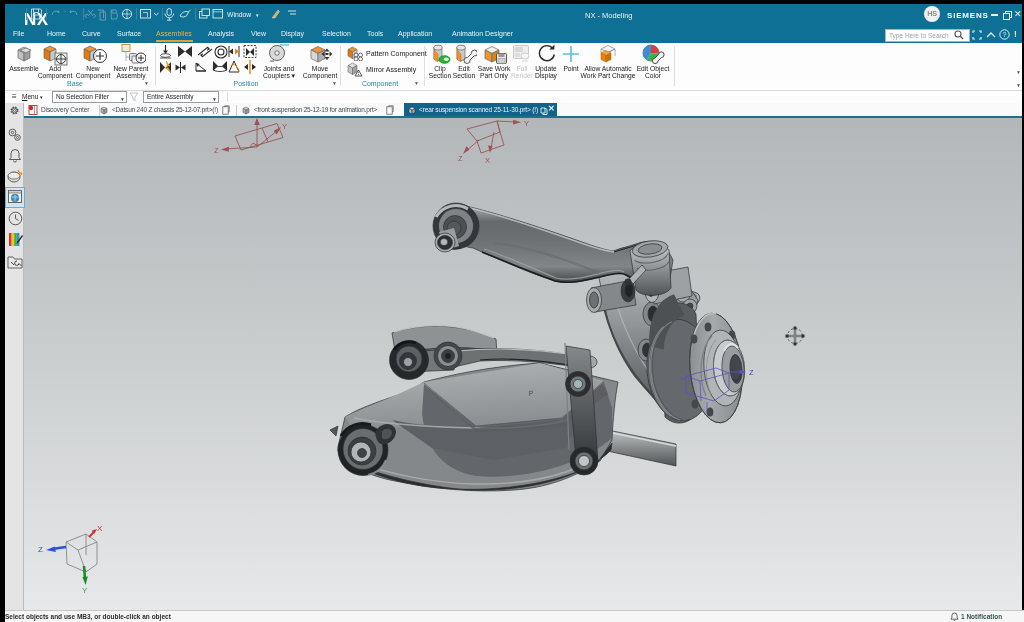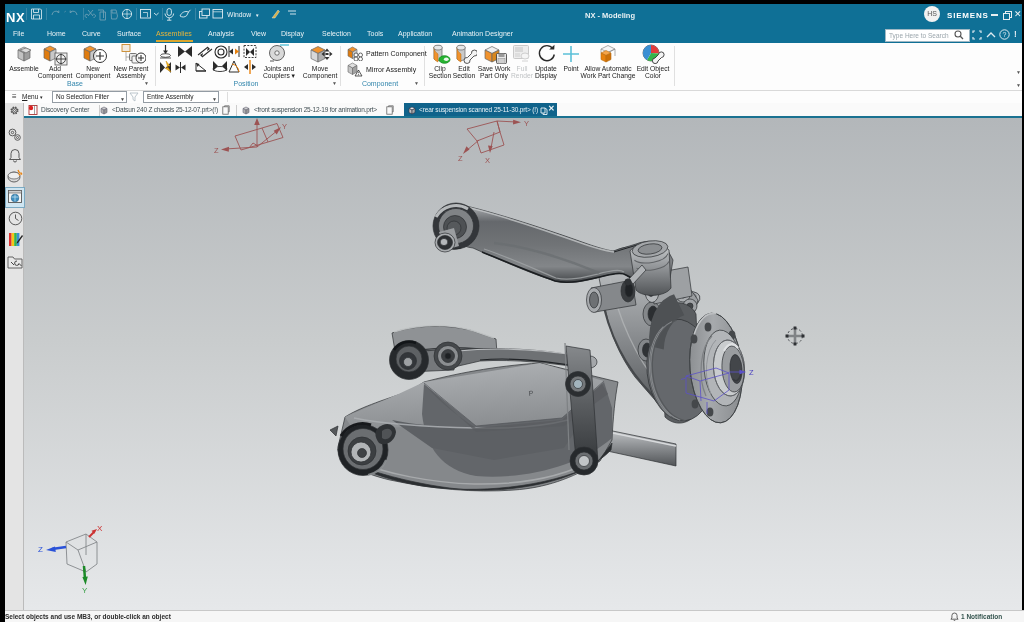--- a/index.html
+++ b/index.html
@@ -31,21 +31,21 @@
 <div class="abs" id="titlebar"></div>
 <div class="abs" id="menurow"></div>
 <div class="abs" id="ribbon"></div>
 <div class="abs" id="selrow"></div>
 <div class="abs" id="tabrow"></div>
 <div class="abs" id="tealline"></div>
 <div class="abs" id="sidebar"></div>
 <div class="abs" id="viewport"></div>
 <div class="abs" id="statusbar"></div>
 
-<div class="abs" style="left:6px;top:10px;color:#fff;font-weight:bold;font-size:13px;letter-spacing:0.5px;">NX</div>
+<div class="abs" style="left:24px;top:10px;color:#fff;font-weight:bold;font-size:17px;letter-spacing:0.5px;">NX</div>
 <svg class="abs" style="left:26px;top:6px;" width="240" height="16" viewBox="0 0 240 16">
  <g fill="none" stroke="#cfe3eb" stroke-width="0.9">
   <path d="M0.5,2 v12" stroke="#3d88a7"></path>
   <path d="M5.5,3 h9 l1,1 v9 h-10z M7.5,3 v3.5 h5 V3 M7.5,13 v-4 h6 v4"></path>
   <path d="M20.5,2 v12" stroke="#3d88a7"></path>
   <g stroke="#6d9fb4">
         <path d="M26,9 a4,4 0 0 1 7,-2.5 l-1.5,-0.2 m1.5,0.2 l-0.3,-2"></path>
         <path d="M38.5,6 l1.2,-0.8" stroke-width="0.8"></path>
         <path d="M51,9 a4,4 0 0 0 -7,-2.5 l1.5,-0.2 m-1.5,0.2 l0.3,-2"></path>
       </g>
@@ -82,21 +82,21 @@
         <path d="M187,5.8 h9.5" stroke-width="0.7"></path>
       </g>
  </g>
  <text x="201" y="11" fill="#eef4f7" font-size="6.8">Window</text>
  <text x="229" y="10.5" fill="#eef4f7" font-size="4.5">▼</text>
 </svg>
 <svg class="abs" style="left:270px;top:8px;" width="30" height="12" viewBox="0 0 30 12">
  <path d="M2,10 L8,2 l1.5,1.5 L5,10z" fill="#d8b24a" stroke="#eee" stroke-width="0.4"></path>
  <path d="M18,3 h8 M20,6 h6" stroke="#cfe2ea" stroke-width="1"></path>
 </svg>
-<div class="abs" style="left:585px;top:11px;color:#e9f1f4;font-size:7.5px;font-weight:bold;">NX - Modeling</div>
+<div class="abs" style="left:585px;top:11px;color:#e9f1f4;font-size:7.5px;">NX - Modeling</div>
 <div class="abs" style="left:924px;top:6px;width:16px;height:16px;border-radius:50%;background:#f2f2f2;color:#555;font-size:7px;text-align:center;line-height:16px;">HS</div>
 <div class="abs" style="left:947px;top:11px;color:#fff;font-weight:bold;font-size:8px;letter-spacing:0.8px;">SIEMENS</div>
 <div class="abs" style="left:991px;top:14px;width:7px;height:2px;background:#e8eef1;"></div>
 <div class="abs" style="left:1005px;top:11px;width:5px;height:5px;border:1px solid #e8eef1;background:#0f7096;"></div>
 <div class="abs" style="left:1003px;top:13px;width:5px;height:5px;border:1px solid #e8eef1;background:#0f7096;"></div>
 <div class="abs" style="left:1014px;top:9px;color:#eef3f5;font-size:9px;">✕</div>
 
 <div class="abs tlabel" style="left:13px;top:30px;">File</div>
 <div class="abs tlabel" style="left:47px;top:30px;">Home</div>
 <div class="abs tlabel" style="left:82px;top:30px;">Curve</div>

